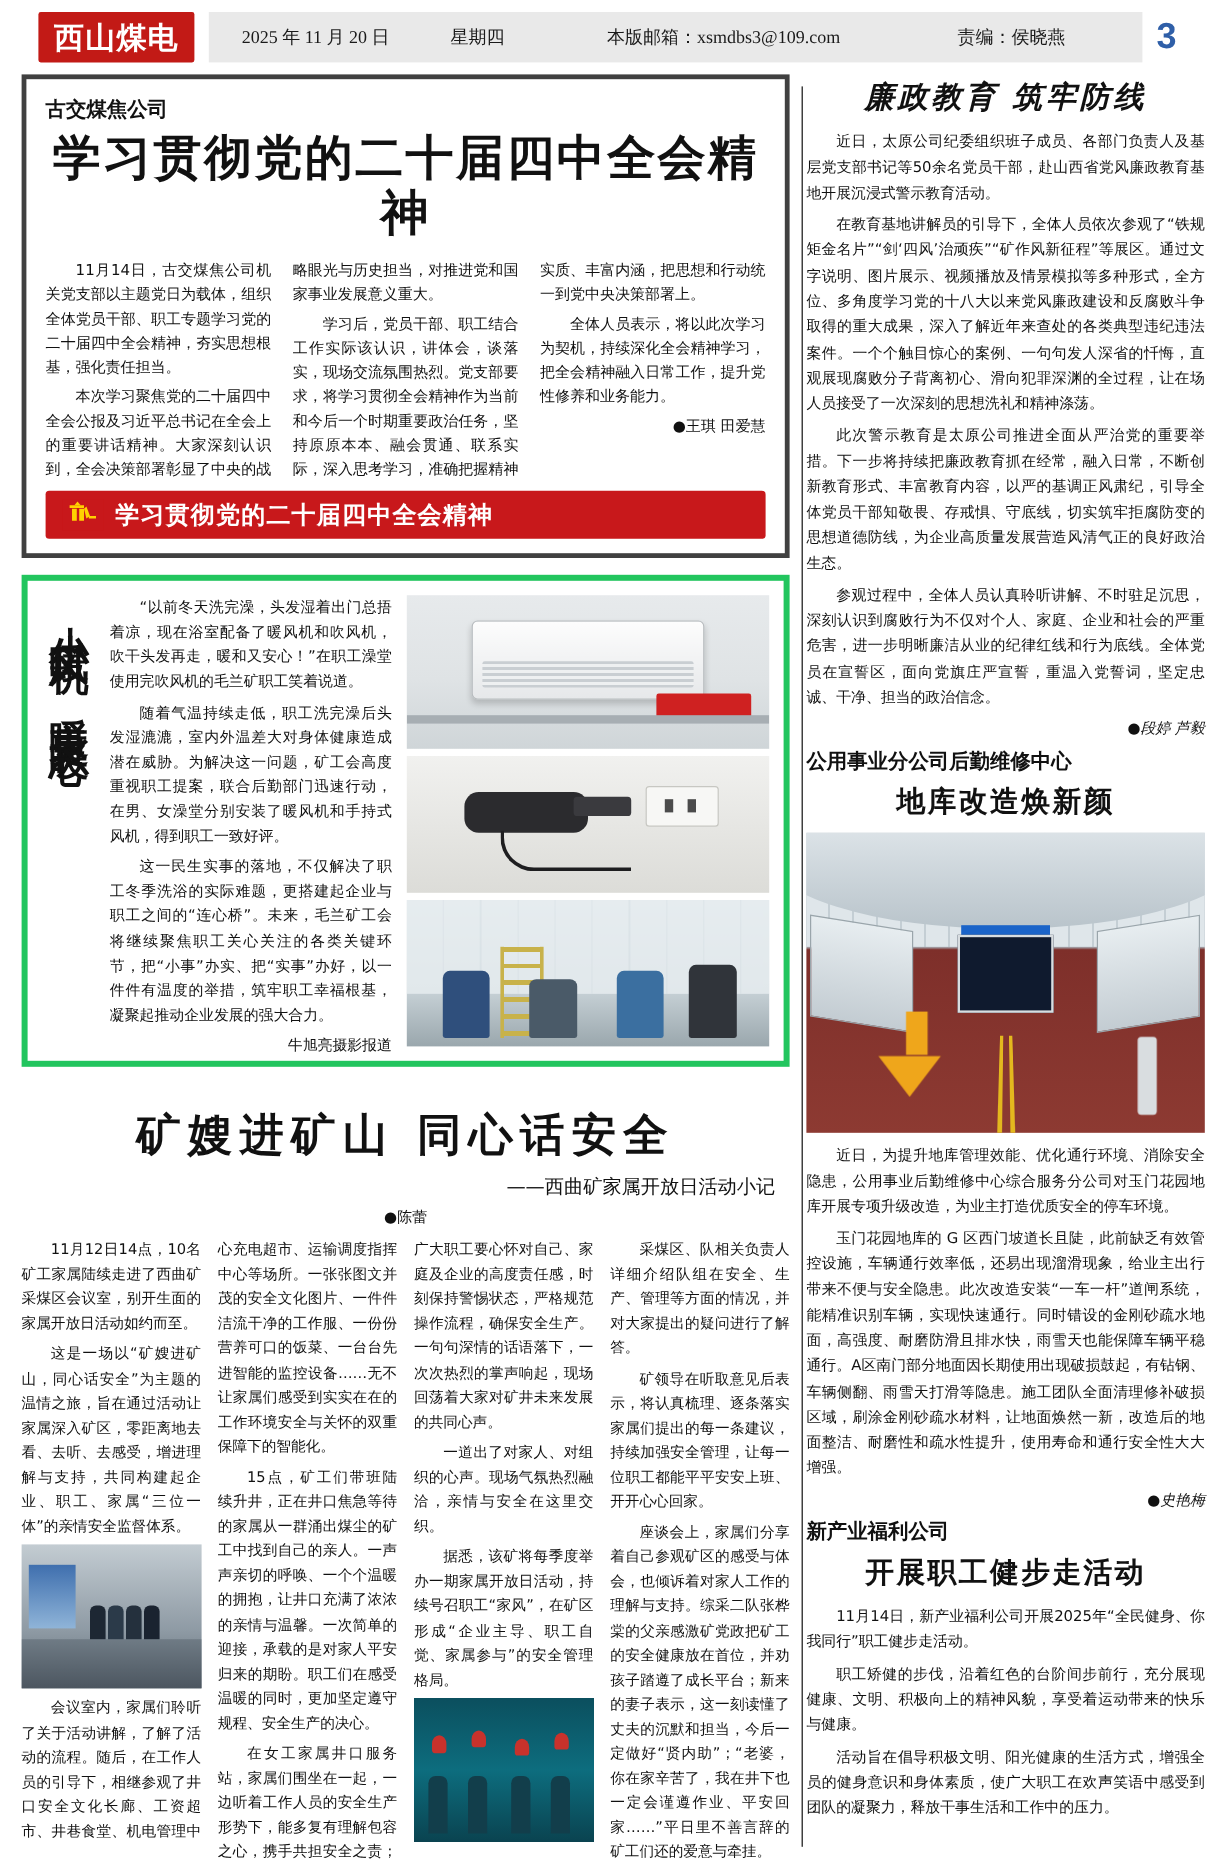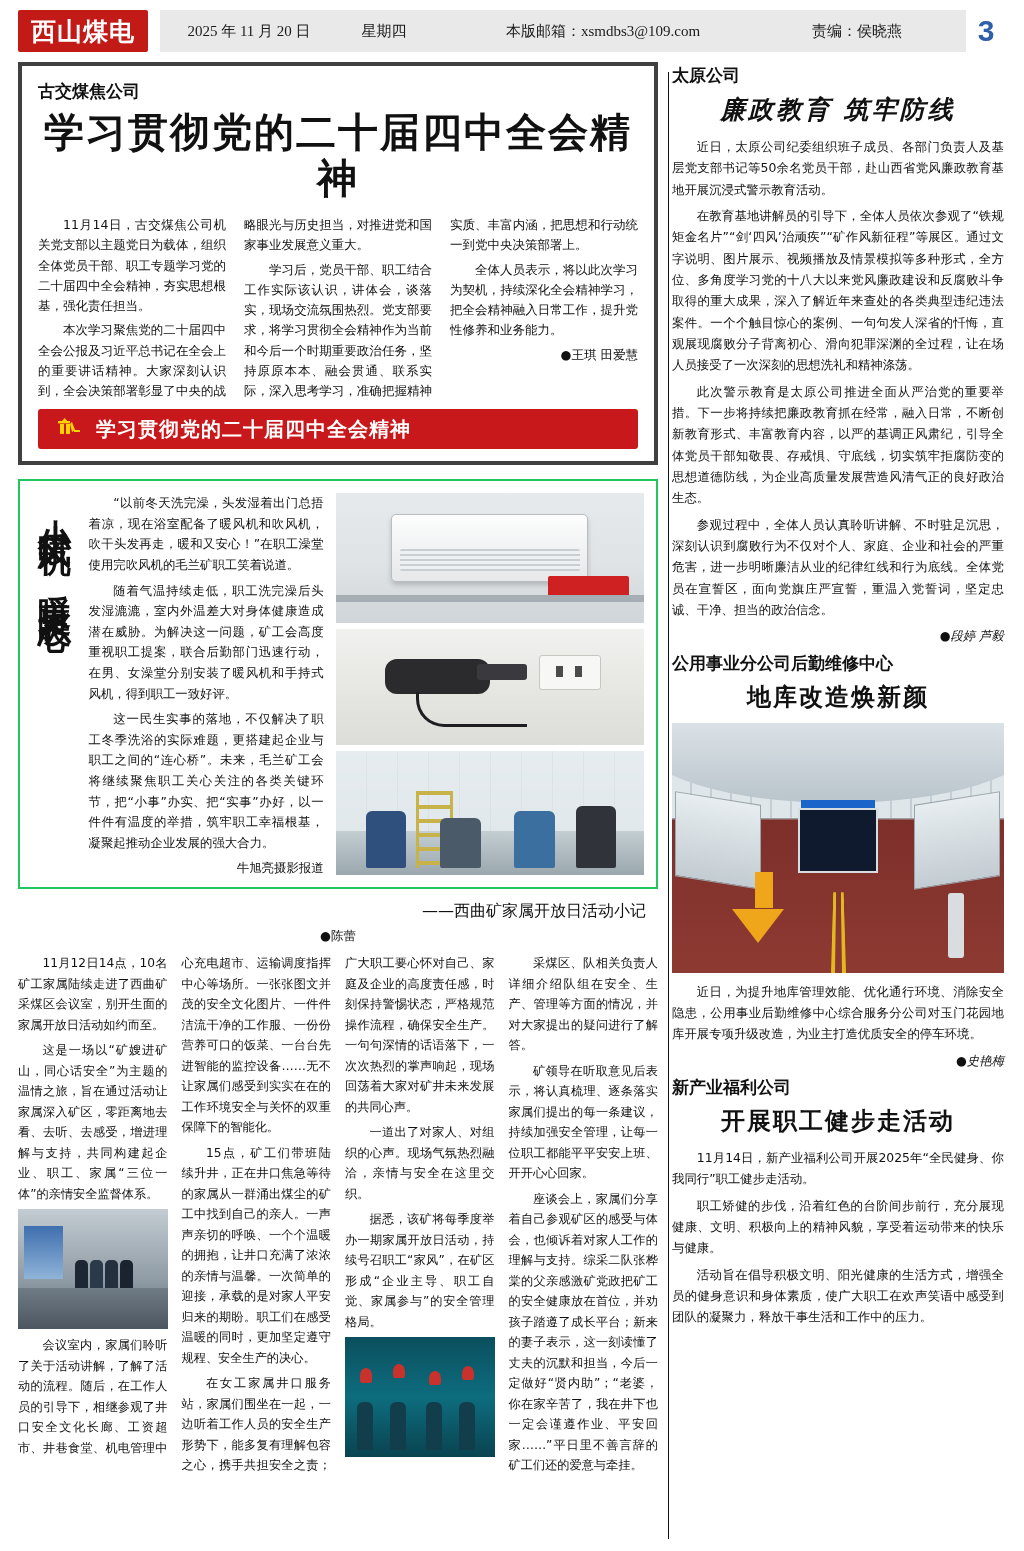--- a/index.html
+++ b/index.html
@@ -13,21 +13,21 @@
     overflow:hidden;
   }
   .page { position:relative; width:1024px; height:1551px; padding:0; }
 
   
   .masthead {
     position:relative;
     height:62px;
     display:flex;
     align-items:center;
-    padding:0 18px;
+    padding:0 32px;
   }
   .logo-box {
     width:130px; height:42px;
     background:#c21a16;
     color:#fff;
     display:flex; align-items:center; justify-content:center;
     font-family:"DejaVu Serif", serif;
     font-weight:bold;
     font-size:25px;
     letter-spacing:1px;
@@ -128,23 +128,23 @@
   }
   .slogan-text {
     font-family:"DejaVu Serif", serif;
     font-weight:bold;
     font-size:20px;
     letter-spacing:1px;
   }
 
   
   .feature-box {
-    border:2px solid #22c55e;
+    border:5px solid #22c55e;
     padding:12px;
-    margin-bottom:12px;
+    margin-bottom:32px;
     display:flex;
     gap:12px;
     height:410px;
   }
   .vert-title {
     writing-mode:vertical-rl;
     text-orientation:upright;
     font-family:"DejaVu Serif", serif;
     font-weight:bold;
     font-size:33px;
@@ -449,20 +449,21 @@
             <div class="ladder"></div>
             <div class="worker w1"></div>
             <div class="worker w2"></div>
             <div class="worker w3"></div>
             <div class="worker w4"></div>
           </div>
         </div>
       </div>
 
       <div>
+        <div class="big-head2">矿嫂进矿山 同心话安全</div>
         <div class="sub-head2">——西曲矿家属开放日活动小记</div>
         <div class="author-line">●陈蕾</div>
         <div class="story-cols">
           <p>11月12日14点，10名矿工家属陆续走进了西曲矿采煤区会议室，别开生面的家属开放日活动如约而至。</p>
           <p>这是一场以“矿嫂进矿山，同心话安全”为主题的温情之旅，旨在通过活动让家属深入矿区，零距离地去看、去听、去感受，增进理解与支持，共同构建起企业、职工、家属“三位一体”的亲情安全监督体系。</p>
           <div class="fig-inline corridor">
             <div class="wallart"></div>
             <div class="person p1"></div>
             <div class="person p2"></div>
             <div class="person p3"></div>
@@ -489,21 +490,20 @@
           <p></p>
           <p>座谈会上，家属们分享着自己参观矿区的感受与体会，也倾诉着对家人工作的理解与支持。综采二队张桦棠的父亲感激矿党政把矿工的安全健康放在首位，并劝孩子踏遵了成长平台；新来的妻子表示，这一刻读懂了丈夫的沉默和担当，今后一定做好“贤内助”；“老婆，你在家辛苦了，我在井下也一定会谨遵作业、平安回家……”平日里不善言辞的矿工们还的爱意与牵挂。</p>
         </div>
       </div>
 
     </div>
 
     <div class="col-right">
 
       <div>
-        <div class="sec-title">太原公司</div>
         <div class="calli-head">廉政教育 筑牢防线</div>
         <div class="rcol-text">
           <p>近日，太原公司纪委组织班子成员、各部门负责人及基层党支部书记等50余名党员干部，赴山西省党风廉政教育基地开展沉浸式警示教育活动。</p>
           <p>在教育基地讲解员的引导下，全体人员依次参观了“铁规矩金名片”“剑‘四风’治顽疾”“矿作风新征程”等展区。通过文字说明、图片展示、视频播放及情景模拟等多种形式，全方位、多角度学习党的十八大以来党风廉政建设和反腐败斗争取得的重大成果，深入了解近年来查处的各类典型违纪违法案件。一个个触目惊心的案例、一句句发人深省的忏悔，直观展现腐败分子背离初心、滑向犯罪深渊的全过程，让在场人员接受了一次深刻的思想洗礼和精神涤荡。</p>
           <p>此次警示教育是太原公司推进全面从严治党的重要举措。下一步将持续把廉政教育抓在经常，融入日常，不断创新教育形式、丰富教育内容，以严的基调正风肃纪，引导全体党员干部知敬畏、存戒惧、守底线，切实筑牢拒腐防变的思想道德防线，为企业高质量发展营造风清气正的良好政治生态。</p>
           <p>参观过程中，全体人员认真聆听讲解、不时驻足沉思，深刻认识到腐败行为不仅对个人、家庭、企业和社会的严重危害，进一步明晰廉洁从业的纪律红线和行为底线。全体党员在宣誓区，面向党旗庄严宣誓，重温入党誓词，坚定忠诚、干净、担当的政治信念。</p>
           <p class="credit">●段婷 芦毅</p>
         </div>
       </div>
 
@@ -517,20 +517,21 @@
           <div class="garage-wallR"></div>
           <div class="garage-sign"></div>
           <div class="garage-door"></div>
           <div class="garage-floor-lines"></div>
           <div class="garage-arrow-stem"></div>
           <div class="garage-arrow"></div>
           <div class="garage-post"></div>
         </div>
         <div class="rcol-text">
           <p>近日，为提升地库管理效能、优化通行环境、消除安全隐患，公用事业后勤维修中心综合服务分公司对玉门花园地库开展专项升级改造，为业主打造优质安全的停车环境。</p>
+          <p>玉门花园地库的 G 区西门坡道长且陡，此前缺乏有效管控设施，车辆通行效率低，还易出现溜滑现象，给业主出行带来不便与安全隐患。此次改造安装“一车一杆”道闸系统，能精准识别车辆，实现快速通行。同时错设的金刚砂疏水地面，高强度、耐磨防滑且排水快，雨雪天也能保障车辆平稳通行。A区南门部分地面因长期使用出现破损鼓起，有钻钢、车辆侧翻、雨雪天打滑等隐患。施工团队全面清理修补破损区域，刷涂金刚砂疏水材料，让地面焕然一新，改造后的地面整洁、耐磨性和疏水性提升，使用寿命和通行安全性大大增强。</p>
           <p class="credit">●史艳梅</p>
         </div>
       </div>
 
       <div>
         <div class="sec-title">新产业福利公司</div>
         <div class="blockhead">开展职工健步走活动</div>
         <div class="rcol-text">
           <p>11月14日，新产业福利公司开展2025年“全民健身、你我同行”职工健步走活动。</p>
           <p>职工矫健的步伐，沿着红色的台阶间步前行，充分展现健康、文明、积极向上的精神风貌，享受着运动带来的快乐与健康。</p>

